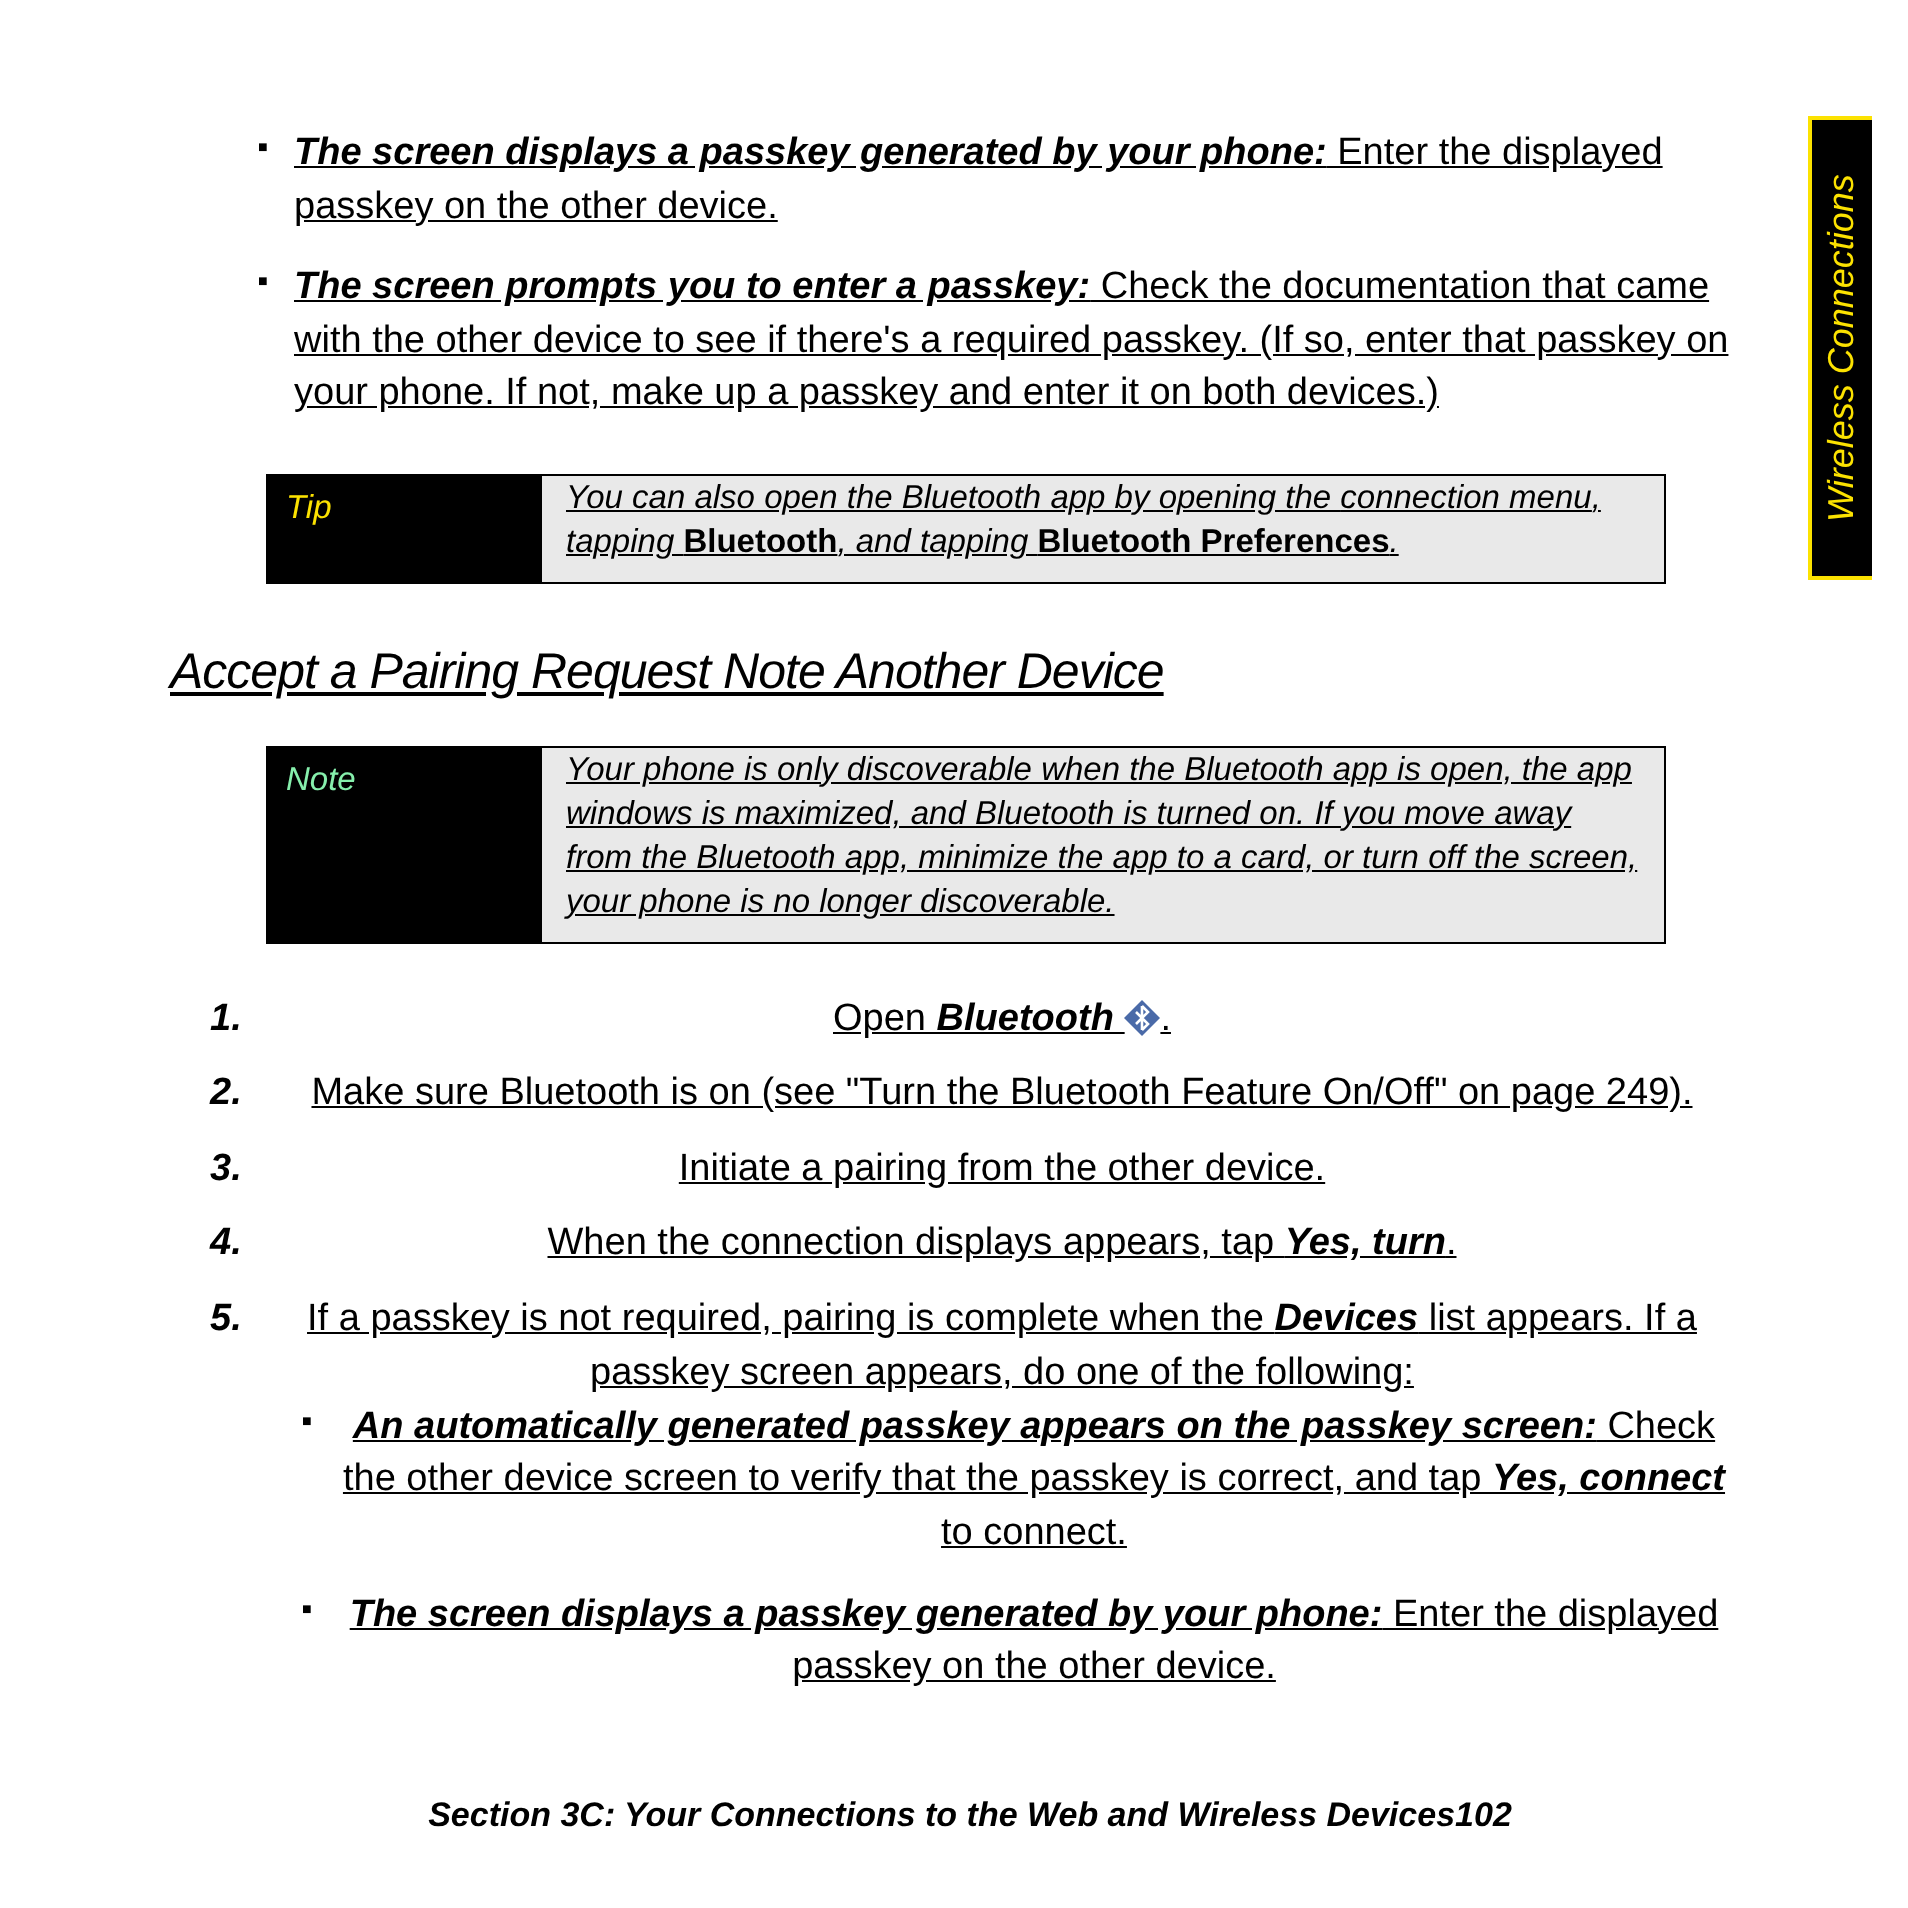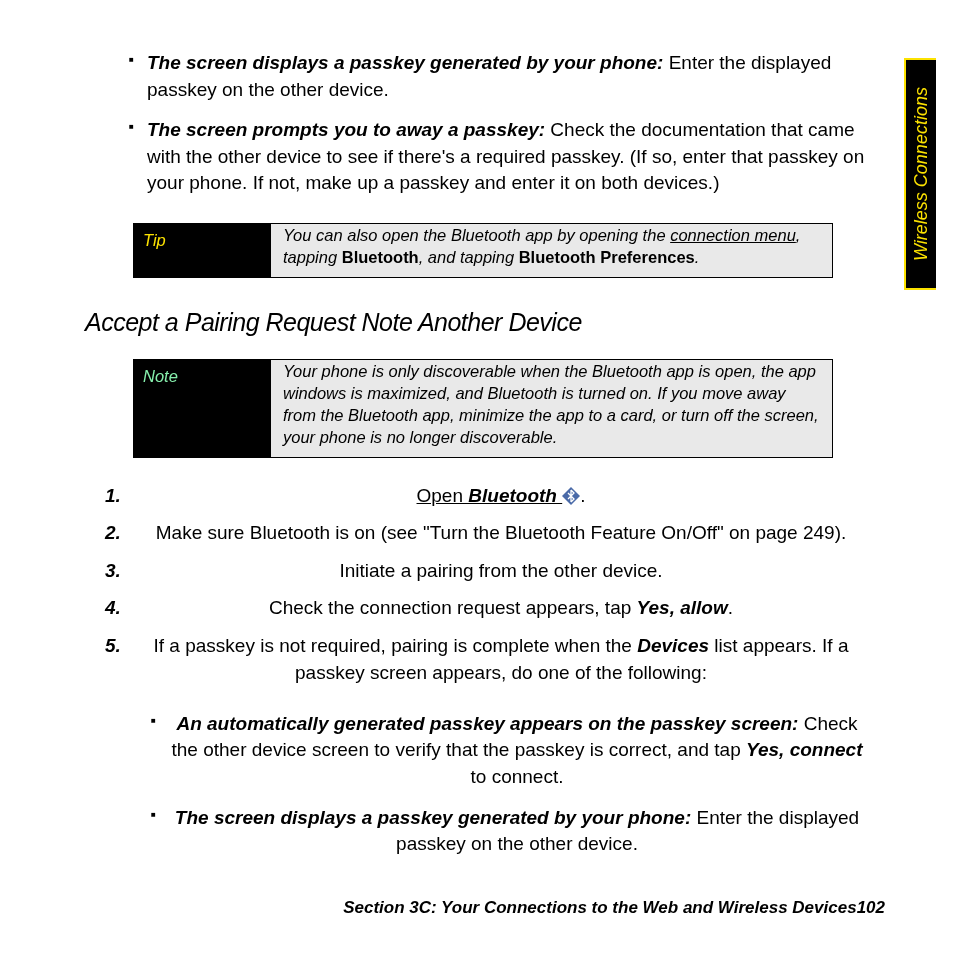--- a/index.html
+++ b/index.html
@@ -26,22 +26,23 @@
     justify-content: center;
     writing-mode: vertical-rl;
     transform: rotate(180deg);
     border: 2px solid #fce200;
     border-left: none;
     padding: 8px 0;
   }
   .content {
     position: absolute;
     left: 85px;
-    top: 50px;
+    top: 64px;
     width: 780px;
+    text-decoration: underline;
   }
   ul.square {
     list-style: none;
     padding-left: 62px;
     margin-bottom: 26px;
   }
   ul.square > li {
     position: relative;
     font-size: 19px;
     line-height: 1.4;
@@ -111,55 +112,55 @@
     content: counter(step) ".";
     position: absolute;
     left: 0;
     top: 0;
     font-weight: bold;
     font-style: italic;
     color: #000;
   }
   ol.steps ul.square {
     padding-left: 32px;
-    margin-top: 24px;
+    margin-top: 0;
     margin-bottom: 0;
   }
   .uline2 { text-decoration: underline; }
   .bt-icon {
     display: inline-block;
     width: 18px; height: 18px;
     vertical-align: -3px;
   }
   .footer {
     position: absolute;
     left: 85px;
     bottom: 36px;
     width: 800px;
     display: flex;
-    justify-content: flex-end;
+    justify-content: center;
     font-style: italic;
     font-weight: bold;
     font-size: 17px;
     font-family: Arial, Helvetica, sans-serif;
   }
 </style>
 </head>
 <body>
 
 <div class="side-tab">Wireless Connections</div>
 
 <div class="content">
 
   <ul class="square">
     <li>
       <span class="bolditalic">The screen displays a passkey generated by your phone:</span><span> Enter the displayed passkey on the other device.</span>
     </li>
     <li>
-      <span class="bolditalic">The screen prompts you to away a passkey:</span><span> Check the documentation that came with the other device to see if there's a required passkey. (If so, enter that passkey on your phone. If not, make up a passkey and enter it on both devices.)</span>
+      <span class="bolditalic">The screen prompts you to enter a passkey:</span><span> Check the documentation that came with the other device to see if there's a required passkey. (If so, enter that passkey on your phone. If not, make up a passkey and enter it on both devices.)</span>
     </li>
   </ul>
 
   <div class="callout tip">
     <div class="label">Tip</div>
     <div class="body">
       <span>You can also open the Bluetooth app by opening the </span><span class="uline">connection menu</span><span>, tapping </span><span class="b">Bluetooth</span><span>, and tapping </span><span class="b">Bluetooth Preferences</span><span>.</span>
     </div>
   </div>
 
@@ -173,21 +174,21 @@
   <ol class="steps">
     <li>
       <span class="uline2"><span>Open</span><span class="bolditalic"> Bluetooth </span></span><span class="bt-icon"><svg viewBox="0 0 18 18">
             <polygon points="9,0 18,9 9,18 0,9" fill="#4a6aa8"></polygon>
             <path d="M9 3 L12 6 L6 12 M6 6 L12 12 L9 15 M9 3 L9 15" stroke="#fff" stroke-width="1.3" fill="none"></path>
           </svg></span><span>.</span>
     </li>
     <li>Make sure Bluetooth is on (see "Turn the Bluetooth Feature On/Off" on page 249).</li>
     <li>Initiate a pairing from the other device.</li>
     <li>
-      <span>Check the connection request appears, tap </span><span class="bolditalic">Yes, allow</span><span>.</span>
+      <span>When the connection displays appears, tap </span><span class="bolditalic">Yes, turn</span><span>.</span>
     </li>
     <li>
       <span>If a passkey is not required, pairing is complete when the </span><span class="bolditalic">Devices</span><span> list appears. If a passkey screen appears, do one of the following:</span>
       <ul class="square">
         <li>
           <span class="bolditalic">An automatically generated passkey appears on the passkey screen:</span><span> Check the other device screen to verify that the passkey is correct, and tap </span><span class="bolditalic">Yes, connect</span><span> to connect.</span>
         </li>
         <li>
           <span class="bolditalic">The screen displays a passkey generated by your phone:</span><span> Enter the displayed passkey on the other device.</span>
         </li>

